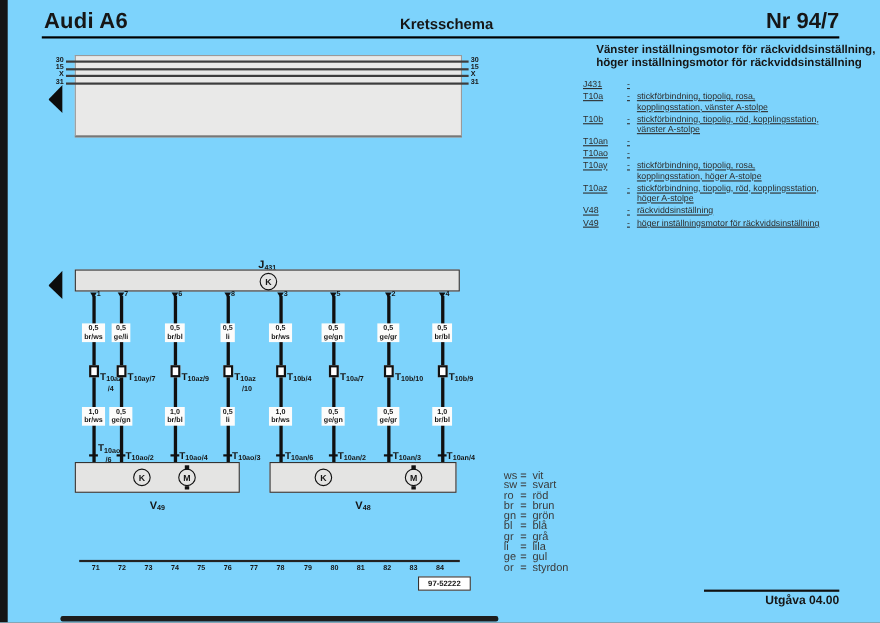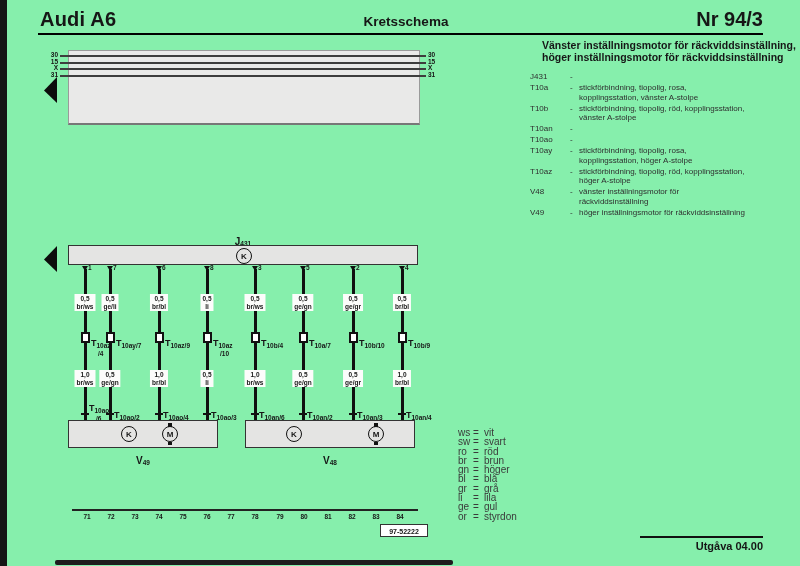--- a/index.html
+++ b/index.html
@@ -1,16 +1,16 @@
 <!DOCTYPE html>
 <html><head>
 <meta charset="utf-8">
 <style>
   html,body{margin:0;padding:0;background:#888;}
-  .page{position:relative;width:800px;height:566px;background:#86efac;overflow:hidden;
+  .page{position:relative;width:800px;height:566px;background:#7dd3fc;overflow:hidden;
         font-family:"Liberation Sans",sans-serif;color:#161616;}
   .abs{position:absolute;}
 
   
   .scan-left{left:0;top:0;width:7px;height:566px;background:#151515;}
   .scan-bottom{left:55px;top:560px;width:398px;height:5px;background:#1d1d1d;border-radius:2px;}
 
   
   .brand{left:40px;top:8px;font-size:20px;font-weight:bold;letter-spacing:.2px;}
   .doctype{left:0;right:0;top:14px;text-align:center;font-size:13.5px;font-weight:bold;padding-left:12px;}
@@ -66,39 +66,39 @@
   .diag-no{left:380px;top:524px;width:48px;height:13px;border:1.3px solid #333;background:#fff;
            font-size:7px;font-weight:bold;line-height:13px;text-align:center;box-sizing:border-box;}
 
   
   .legend{left:458px;top:428px;color:#3a3a3a;}
   .legend-row{display:grid;grid-template-columns:15px 11px auto;font-size:10px;line-height:9.3px;}
 
   
   .panel-title{left:542px;top:40px;width:262px;font-size:10.5px;font-weight:bold;line-height:11.5px;}
   .comp-list{left:530px;top:72px;width:252px;color:#2e2e2e;}
-  .comp-row{display:grid;grid-template-columns:40px 9px auto;font-size:8px;line-height:9.5px;margin-bottom:1.5px;}
+  .comp-row{display:grid;grid-template-columns:40px 9px auto;font-size:8px;line-height:9.5px;margin-bottom:1.5px;text-decoration:underline;}
   .comp-desc span{display:block;}
   .comp-desc span:empty{display:none;}
 
   
   .foot-rule{left:640px;top:536px;width:123px;height:1.5px;background:#111;}
   .edition{right:37px;top:540px;font-size:11px;font-weight:bold;position:absolute;}
 </style>
 </head>
 <body>
 
 <div class="page">
 
   <div class="abs scan-left"></div>
   <div class="abs scan-bottom"></div>
 
   <div class="abs brand">Audi A6</div>
   <div class="abs doctype">Kretsschema</div>
-  <div class="abs pageno">Nr 94/3</div>
+  <div class="abs pageno">Nr 94/7</div>
   <div class="abs head-rule"></div>
 
   <div class="abs bus-box"></div>
   <div class="abs bus-line" style="top:55px;"></div>
   <div class="abs bus-line" style="top:61.5px;"></div>
   <div class="abs bus-line" style="top:68px;"></div>
   <div class="abs bus-line" style="top:74.5px;"></div>
   <span class="abs bus-lbl l" style="top:51px;">30</span>
   <span class="abs bus-lbl l" style="top:57.5px;">15</span>
   <span class="abs bus-lbl l" style="top:64px;">X</span>
@@ -300,21 +300,21 @@
         <span>röd</span>
       </div>
     <div class="legend-row">
         <span>br</span>
         <span>=</span>
         <span>brun</span>
       </div>
     <div class="legend-row">
         <span>gn</span>
         <span>=</span>
-        <span>höger</span>
+        <span>grön</span>
       </div>
     <div class="legend-row">
         <span>bl</span>
         <span>=</span>
         <span>blå</span>
       </div>
     <div class="legend-row">
         <span>gr</span>
         <span>=</span>
         <span>grå</span>
@@ -382,21 +382,20 @@
         <span>-</span>
         <span class="comp-desc">
           <span>stickförbindning, tiopolig, röd, kopplingsstation,</span>
           <span>höger A-stolpe</span>
         </span>
       </div>
     <div class="comp-row">
         <span>V48</span>
         <span>-</span>
         <span class="comp-desc">
-          <span>vänster inställningsmotor för</span>
           <span>räckviddsinställning</span>
         </span>
       </div>
     <div class="comp-row">
         <span>V49</span>
         <span>-</span>
         <span class="comp-desc">
           <span>höger inställningsmotor för räckviddsinställning</span>
         </span>
       </div>

